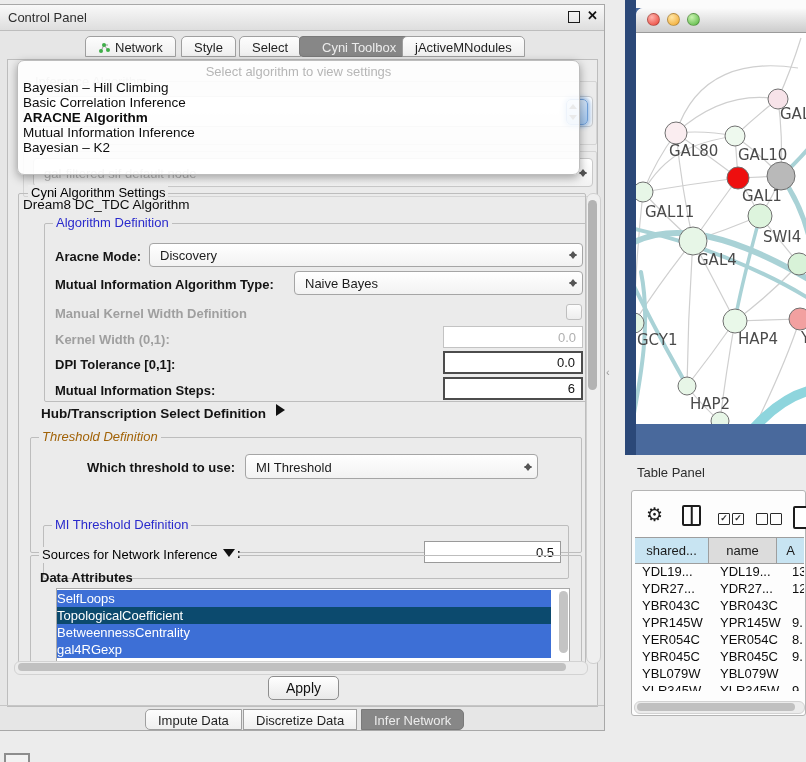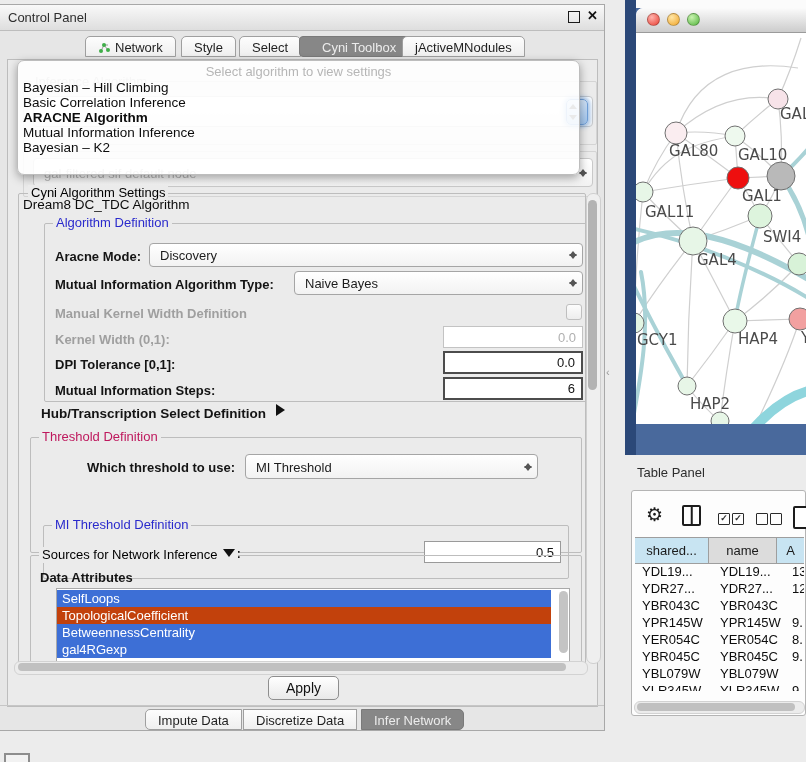--- a/index.html
+++ b/index.html
@@ -49,38 +49,38 @@
   .popup{left:17px;top:55px;width:561px;height:113px;background:rgba(255,255,255,.88);
          border:1px solid #bdbdbd;border-radius:7px;
          box-shadow:0 3px 10px rgba(0,0,0,.35);}
   .popup .ph{position:absolute;left:0;right:0;top:3px;text-align:center;
              font-size:13px;color:#b6b6b6;}
   .popup .it{position:absolute;left:5px;font-size:13.5px;color:#0c0c0c;white-space:nowrap;}
   .popup .it.b{font-weight:bold;}
 
   
   .gtitle{font-size:13px;background:#ebebeb;padding:0 3px;white-space:nowrap;}
-  .blue{color:#2a2acc;} .green{color:#be185d;}
+  .blue{color:#2a2acc;} .green{color:#a16207;font-style:italic;}
   .lbl{font-size:13px;font-weight:bold;color:#141414;white-space:nowrap;}
   .lbl.dis{color:#9f9f9f;}
   .field{background:#fff;font-size:13px;text-align:right;box-sizing:border-box;
          padding-right:6px;color:#111;}
   .field.strong{border:2px solid #4c4c4c;}
   .field.lite{border:1px solid #9a9a9a;text-align:right;}
   .field.dis{border:1px solid #c3c3c3;color:#b0b0b0;}
   .checkbox{width:14px;height:14px;border:1px solid #bfbfbf;border-radius:3px;
             background:linear-gradient(#fcfcfc,#ededed);}
   .tri-r{width:0;height:0;border:6px solid transparent;border-left:9px solid #111;}
   .tri-d{display:inline-block;width:0;height:0;border:6px solid transparent;
          border-top:8px solid #111;vertical-align:-4px;margin-left:5px;}
 
   
   .attr-list{background:#fff;border:1px solid #a9a9a9;overflow:hidden;}
   .attr-item{position:absolute;left:0;right:18px;height:17px;line-height:17px;
-             padding-left:5px;font-size:13px;color:#fff;}
+             font-size:13px;color:#fff;}
   .list-vsb{position:absolute;right:1px;top:2px;width:9px;height:62px;
             background:#c4c4c4;border-radius:5px;}
 
   
   .vsb-track{background:#efefef;border:1px solid #cfcfcf;border-radius:7px;}
   .vsb-thumb{position:absolute;left:1px;width:9px;background:#b3b3b3;border-radius:5px;}
   .hsb-track{background:#ececec;border:1px solid #d2d2d2;border-radius:6px;}
   .hsb-thumb{position:absolute;top:1px;height:8px;background:#c0c0c0;border-radius:5px;}
 
   .apply-btn{border:1px solid #8e8e8e;border-radius:5px;font-size:14px;color:#111;
@@ -226,21 +226,21 @@
         <span class="abs lbl" style="left:9px;top:20px;">Mutual Information Threshold:</span>
         <div class="abs field lite" style="left:380px;top:15px;width:137px;height:22px;line-height:22px;">0.5</div>
       </div>
     </div>
 
     <div class="abs gbox" style="left:11px;top:361px;width:550px;height:107px;">
       <span class="abs gtitle" style="left:8px;top:-9px;"><span>Sources for Network Inference</span><span class="tri-d"></span></span>
       <span class="abs lbl" style="left:9px;top:14px;">Data Attributes</span>
       <div class="abs attr-list" style="left:25px;top:32px;width:512px;height:73px;">
         <div class="attr-item" style="top:1px;background:#3d6fd6;">SelfLoops</div>
-        <div class="attr-item" style="top:18px;background:#c2410c;">TopologicalCoefficient</div>
+        <div class="attr-item" style="top:18px;background:#0c4a6e;">TopologicalCoefficient</div>
         <div class="attr-item" style="top:35px;background:#3d6fd6;">BetweennessCentrality</div>
         <div class="attr-item" style="top:52px;background:#3d6fd6;">gal4RGexp</div>
         <div class="list-vsb"></div>
       </div>
     </div>
   </div>
 
   <div class="abs vsb-track" style="left:586px;top:188px;width:13px;height:469px;">
     <div class="vsb-thumb" style="top:6px;height:190px;"></div>
   </div>

